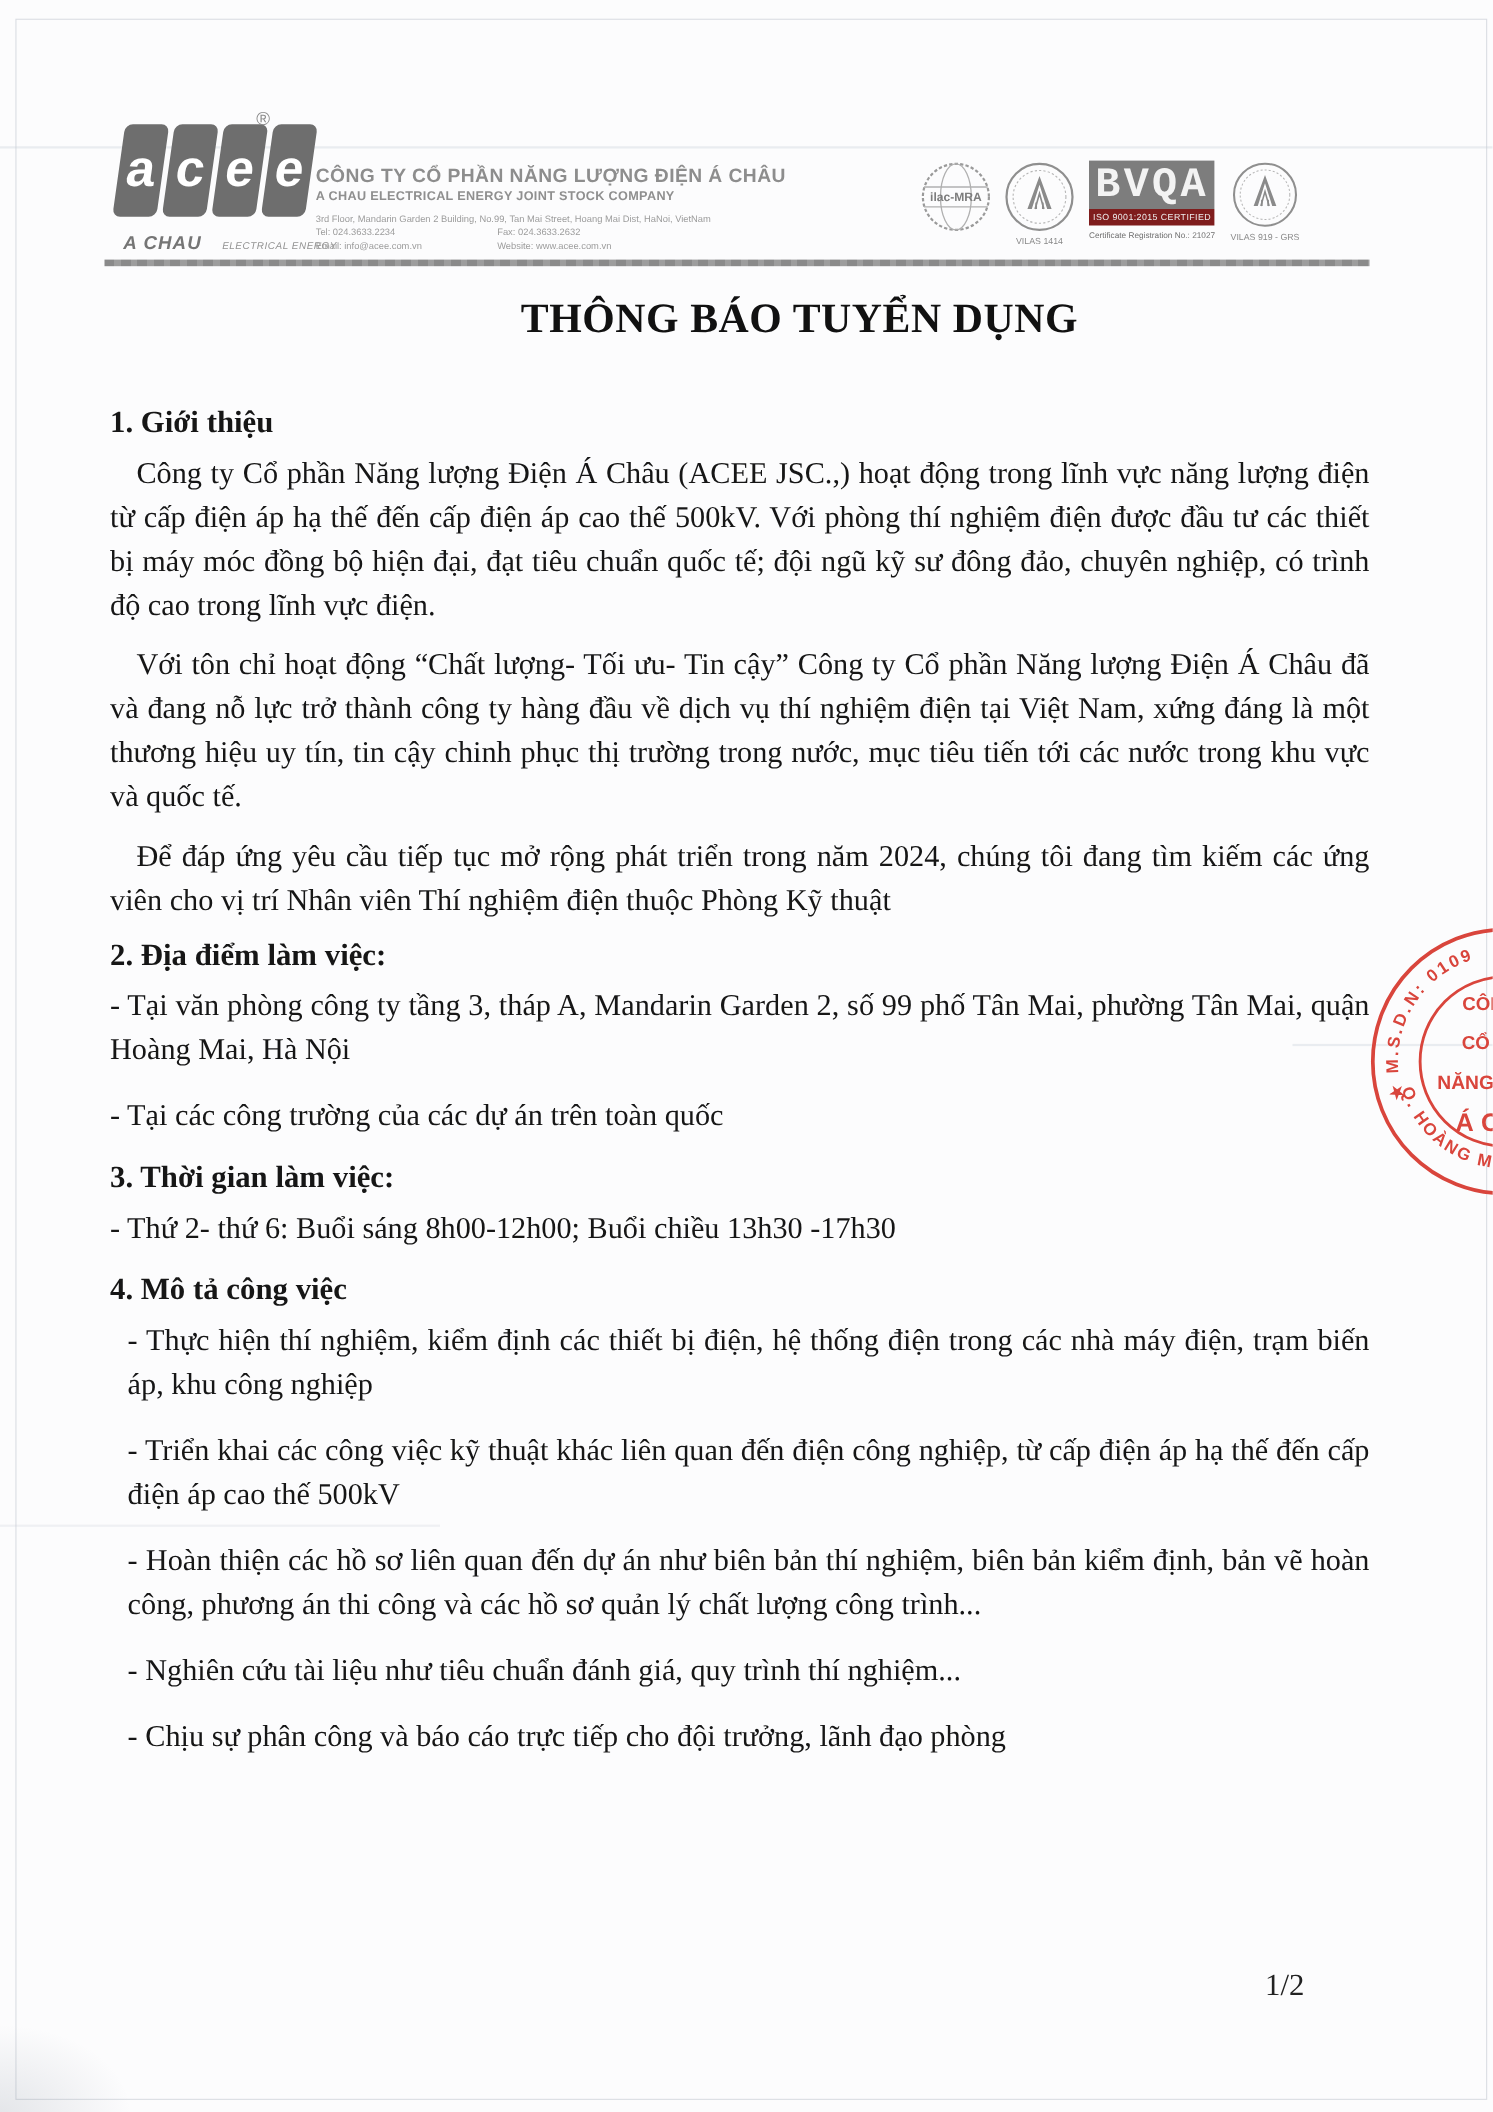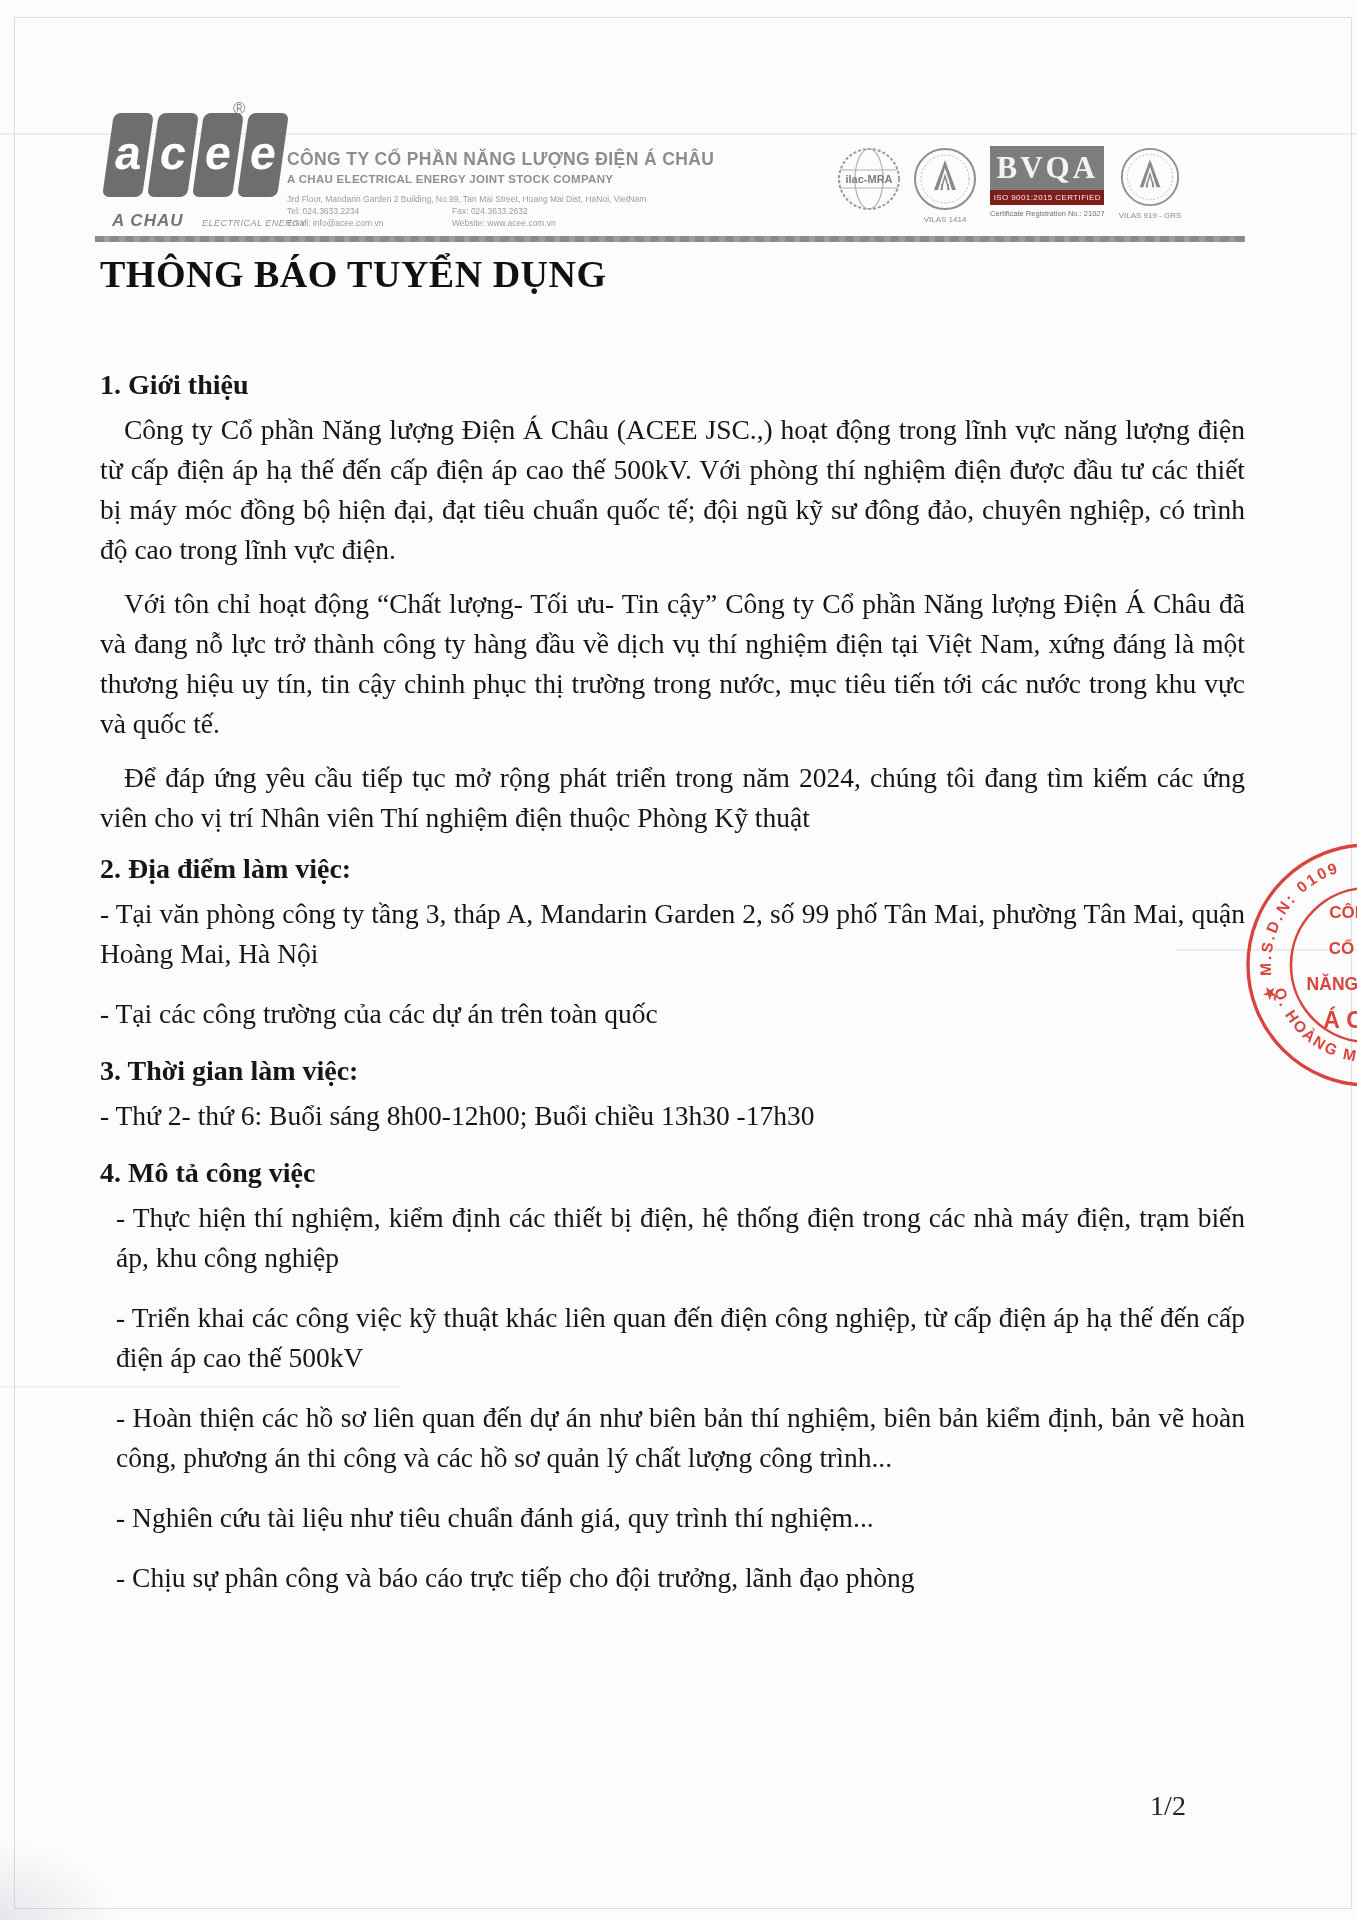--- a/index.html
+++ b/index.html
@@ -35,32 +35,32 @@
   .c-en{font-size:11.5px;font-weight:bold;color:#8f8f8f;margin-top:3px;letter-spacing:.3px;}
   .c-small{font-size:8.5px;color:#9c9c9c;margin-top:2px;white-space:nowrap;}
   .c-small.first{margin-top:9px;}
   .c-pair{display:flex;}
   .c-pair span:first-child{width:165px;}
 
   .badges{position:absolute;left:836px;top:146px;display:flex;align-items:flex-start;}
   .badge{display:flex;flex-direction:column;align-items:center;font-family:"Liberation Sans",sans-serif;justify-content:flex-end;}
   .badge .cap{font-size:8px;color:#8a8a8a;margin-top:3px;white-space:nowrap;}
   .bvqa-box{width:114px;height:44px;background:#7d7d7d;display:flex;align-items:center;justify-content:center;}
-  .bvqa-box span{color:#f3f3f3;font-family:Liberation Serif, serif;font-weight:bold;
-    font-size:31px;letter-spacing:3px;}
+  .bvqa-box span{color:#f3f3f3;font-family:Liberation Mono, monospace;font-weight:bold;
+    font-size:38px;letter-spacing:3px;}
   .bvqa-band{width:114px;height:15px;background:#7f1d1d;display:flex;align-items:center;justify-content:center;}
   .bvqa-band span{font-size:8px;color:#efefef;letter-spacing:.4px;white-space:nowrap;}
   .bvqa-cap{font-size:7.5px;color:#6f6f6f;margin-top:4px;white-space:nowrap;}
   .gap1{width:10px;}.gap2{width:12px;}.gap3{width:14px;}
 
   .header-rule{position:absolute;left:95px;top:236px;width:1150px;height:6px;
     background:repeating-linear-gradient(90deg,#8a8a8a 0 9px,#9d9d9d 9px 15px);}
 
   
-  .doc-title{position:absolute;left:100px;top:252px;width:880px;text-align:left;
+  .doc-title{position:absolute;left:100px;top:268px;width:880px;text-align:right;
     font-size:38px;font-weight:bold;letter-spacing:.5px;color:#111;}
   .content{position:absolute;left:100px;top:362px;width:1145px;
     font-size:27.5px;line-height:40px;text-align:justify;}
   .content h3{font-size:28px;font-weight:bold;margin:6px 0 8px;line-height:34px;text-align:left;}
   .content p{margin:0 0 14px;}
   .content p.para{text-indent:24px;}
   .content p.bullet{margin:0 0 20px;}
   .content p.ind{padding-left:16px;}
 
   .page-number{position:absolute;left:1128px;top:1790px;width:80px;text-align:center;

